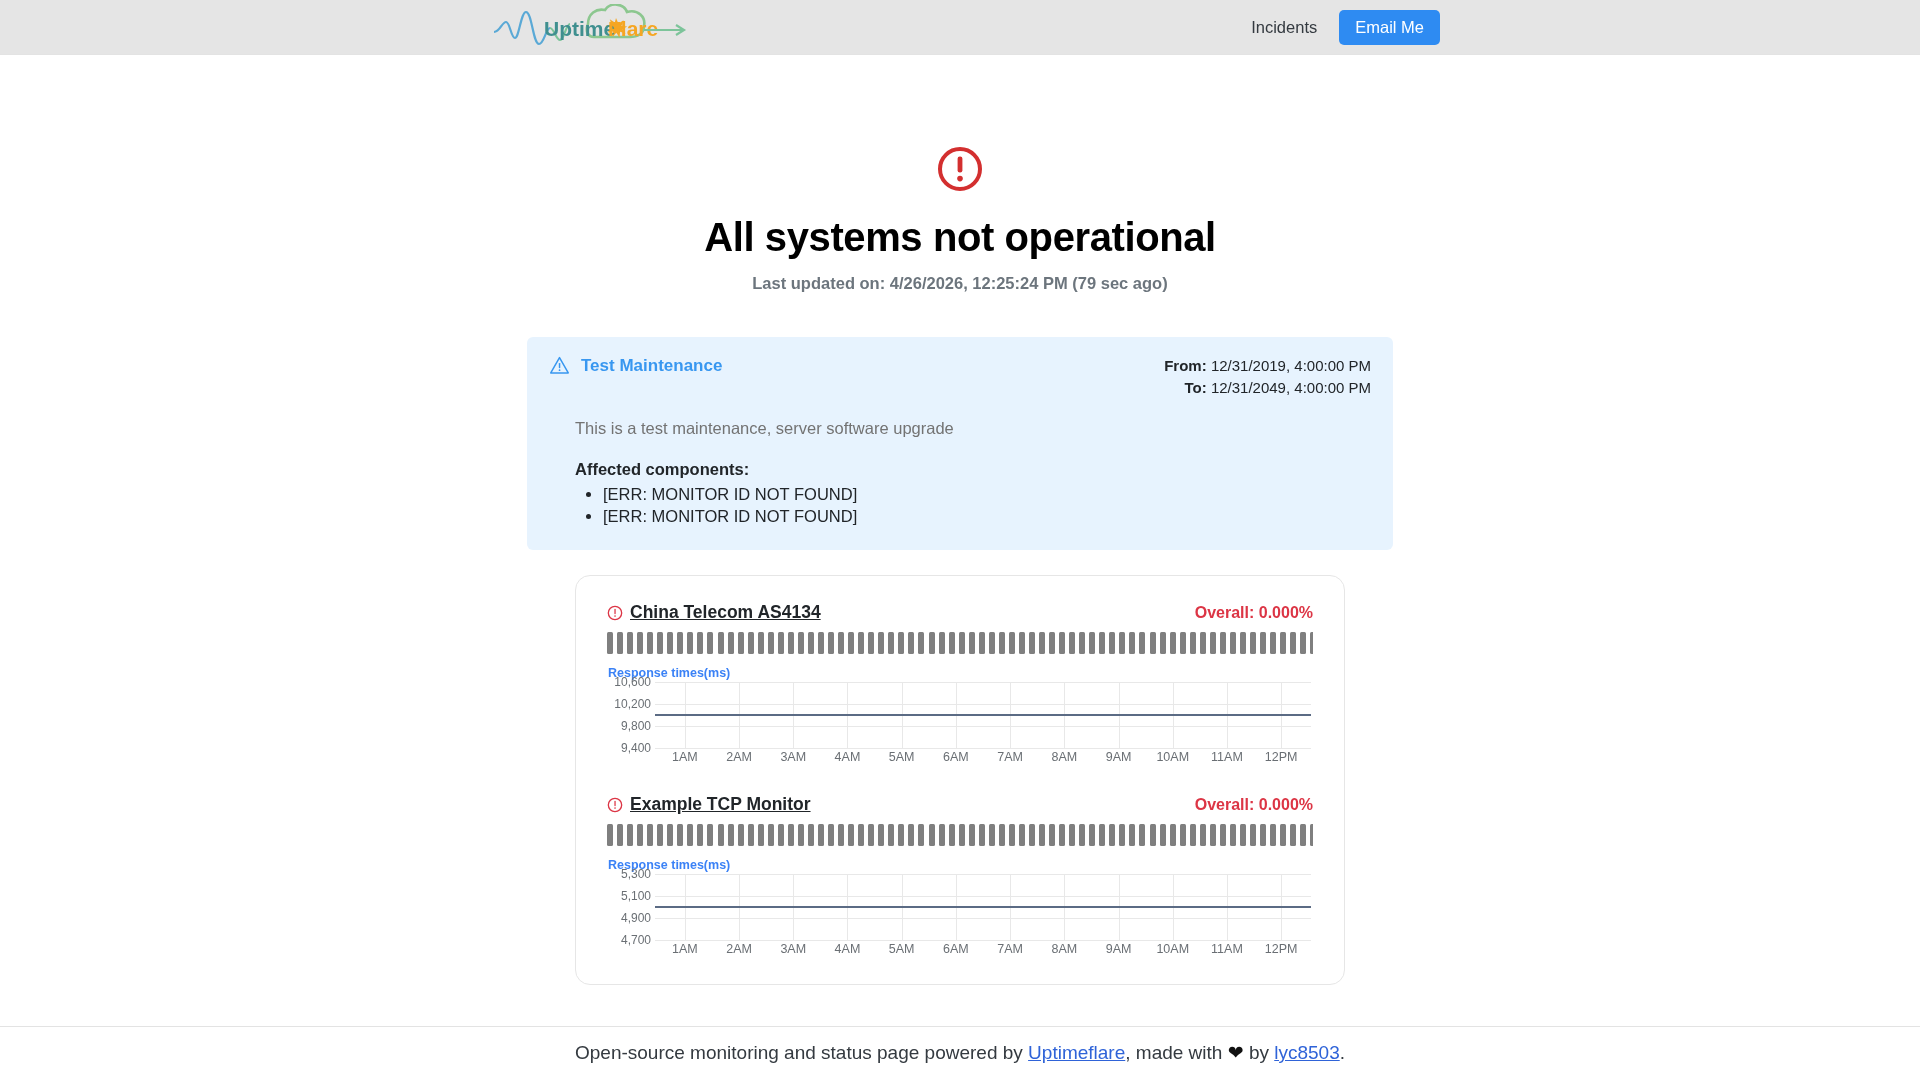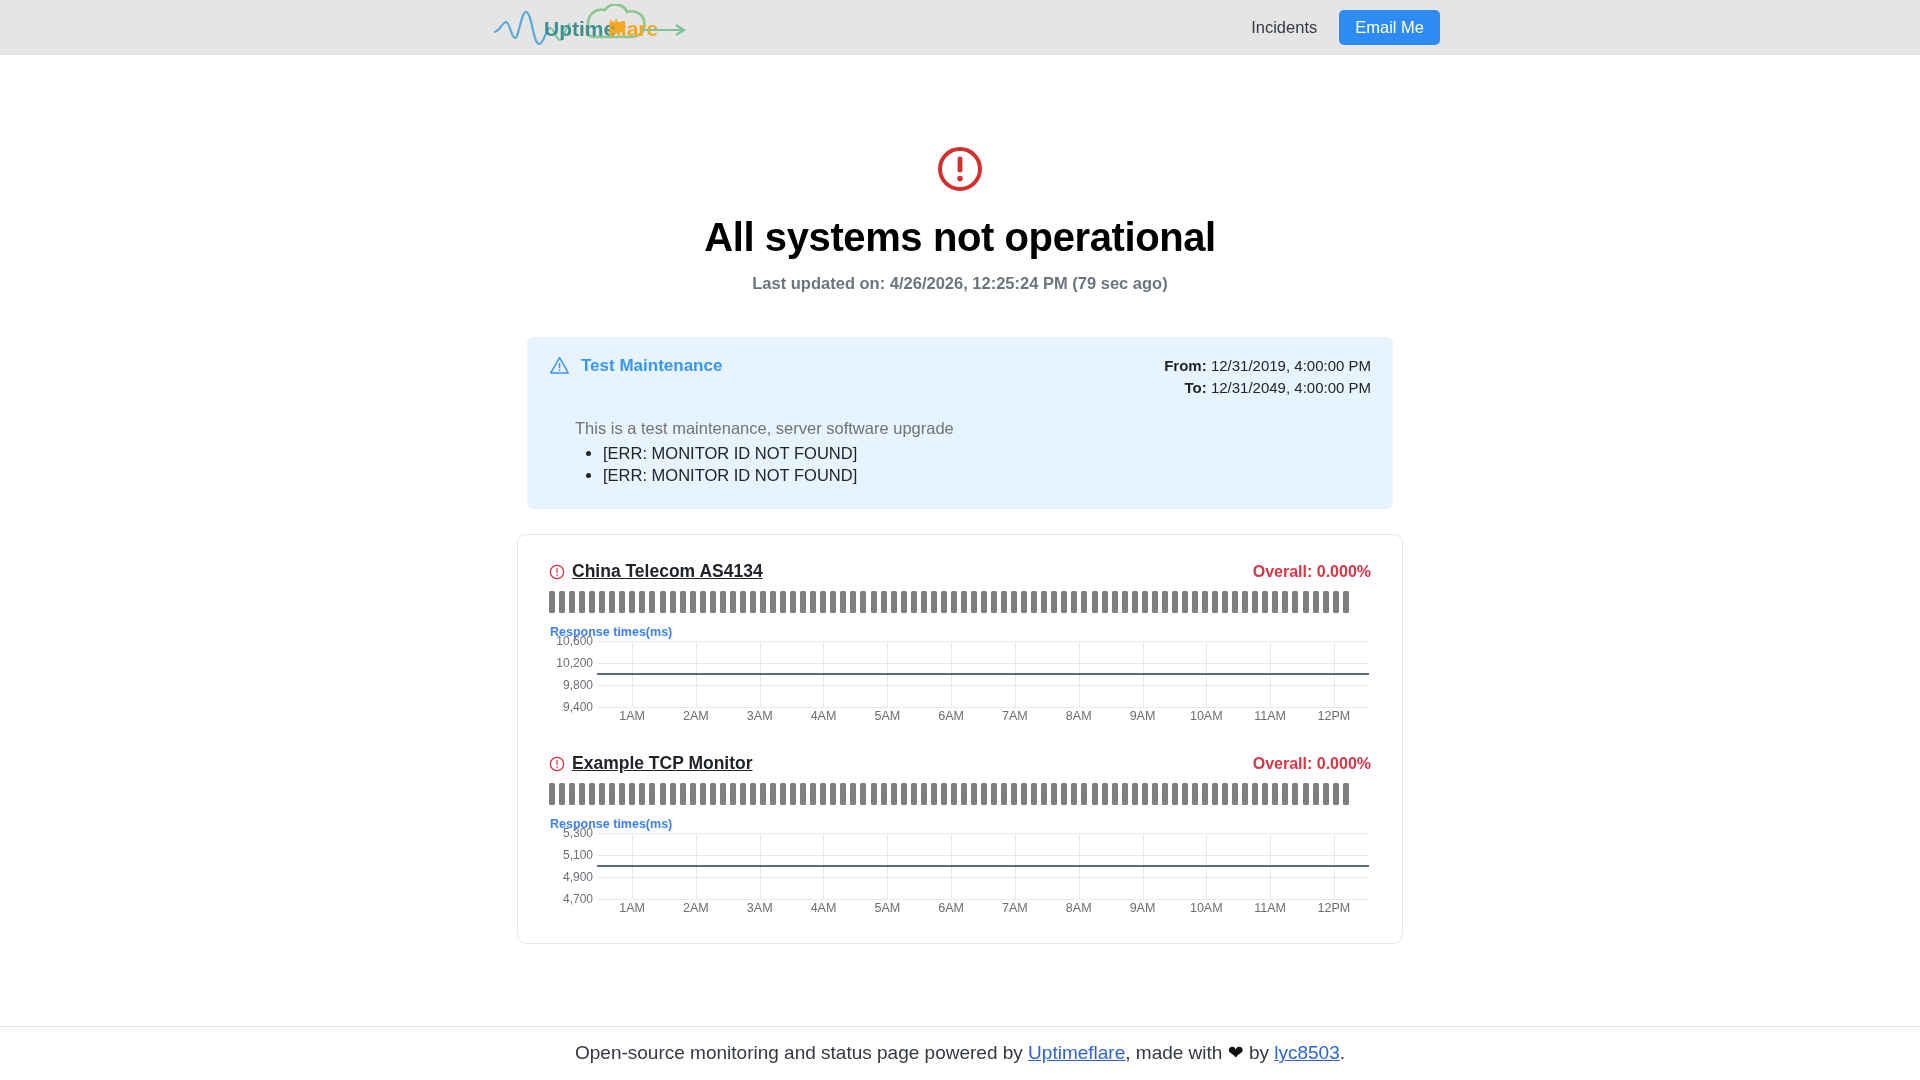--- a/index.html
+++ b/index.html
@@ -112,25 +112,25 @@
     margin: 4px 0 0 0;
     padding-left: 54px;
     font-size: 16.5px;
     color: #212529;
     line-height: 1.38;
   }
   .maint-list li { margin: 0; }
 
   
   .card {
-    width: 886px;
+    width: 770px;
     margin: 25px auto 0 auto;
     background: #fff;
     border: 1px solid #e6e6e6;
-    border-radius: 9px;
+    border-radius: 15px;
     padding: 26px 31px 22px 31px;
   }
   .monitor + .monitor { margin-top: 24px; }
   .mon-head {
     display: flex;
     align-items: center;
     justify-content: space-between;
     margin-bottom: 9px;
   }
   .mon-name-wrap { display: flex; align-items: center; gap: 7px; }
@@ -276,20 +276,21 @@
           <b>From:</b>
           <span>12/31/2019, 4:00:00 PM</span>
         </div>
         <div>
           <b>To:</b>
           <span>12/31/2049, 4:00:00 PM</span>
         </div>
       </div>
     </div>
     <div class="maint-body">This is a test maintenance, server software upgrade</div>
+    <div class="maint-affected">Affected components:</div>
     <ul class="maint-list">
       <li>[ERR: MONITOR ID NOT FOUND]</li>
       <li>[ERR: MONITOR ID NOT FOUND]</li>
     </ul>
   </div>
 
   <div class="card">
 
     <div class="monitor">
       <div class="mon-head">

